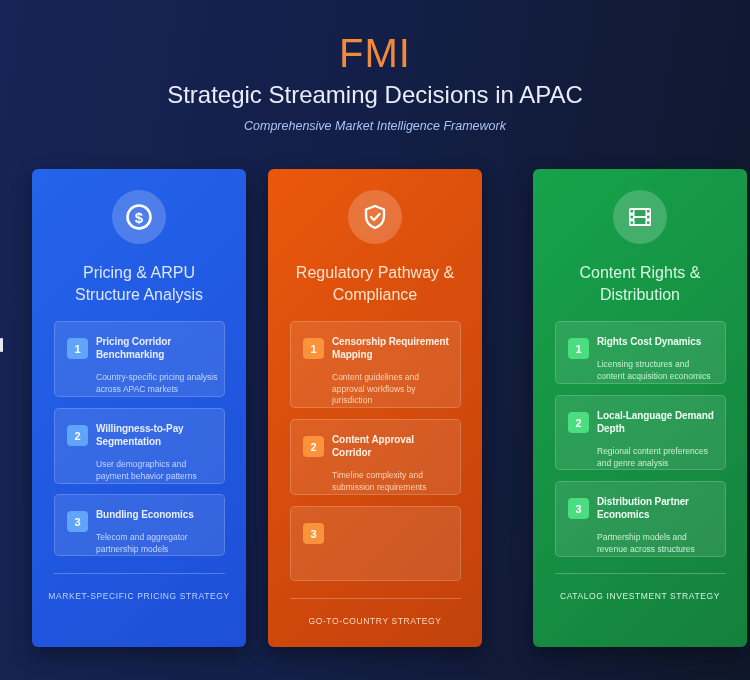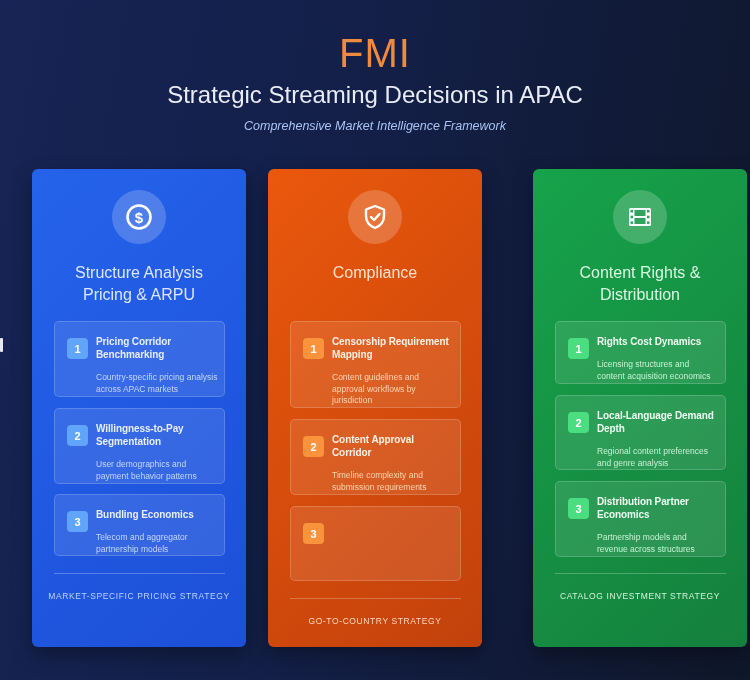--- a/index.html
+++ b/index.html
@@ -102,22 +102,22 @@
 <div class="edge-mark"></div>
 
 <div class="card blue">
   <div class="icon-circle">
     <svg width="28" height="28" viewBox="0 0 28 28">
       <circle cx="14" cy="14" r="11.5" fill="none" stroke="#fff" stroke-width="2.6"></circle>
       <text x="14" y="19.5" text-anchor="middle" font-family="Liberation Sans, sans-serif" font-weight="bold" font-size="15" fill="#fff">$</text>
     </svg>
   </div>
   <div class="card-title">
+    <div>Pricing &amp; ARPU</div>
     <div>Structure Analysis</div>
-    <div>Pricing &amp; ARPU</div>
   </div>
 
   <div class="item" style="top:152px;height:76px;">
     <div class="badge" style="top:16px;">1</div>
     <div class="item-text">
       <div class="item-title">
         <div>Pricing Corridor</div>
         <div>Benchmarking</div>
       </div>
       <div class="item-desc">
@@ -159,20 +159,21 @@
 </div>
 
 <div class="card orange">
   <div class="icon-circle">
     <svg width="28" height="28" viewBox="0 0 28 28">
       <path d="M14 3 L23 6.5 V13 C23 19 19 23 14 25 C9 23 5 19 5 13 V6.5 Z" fill="none" stroke="#fff" stroke-width="2.4" stroke-linejoin="round"></path>
       <path d="M10 14 L13 17 L18.5 11" fill="none" stroke="#fff" stroke-width="2.4" stroke-linecap="round" stroke-linejoin="round"></path>
     </svg>
   </div>
   <div class="card-title">
+    <div>Regulatory Pathway &amp;</div>
     <div>Compliance</div>
   </div>
 
   <div class="item" style="top:152px;height:87px;">
     <div class="badge" style="top:16px;">1</div>
     <div class="item-text">
       <div class="item-title">
         <div>Censorship Requirement</div>
         <div>Mapping</div>
       </div>

